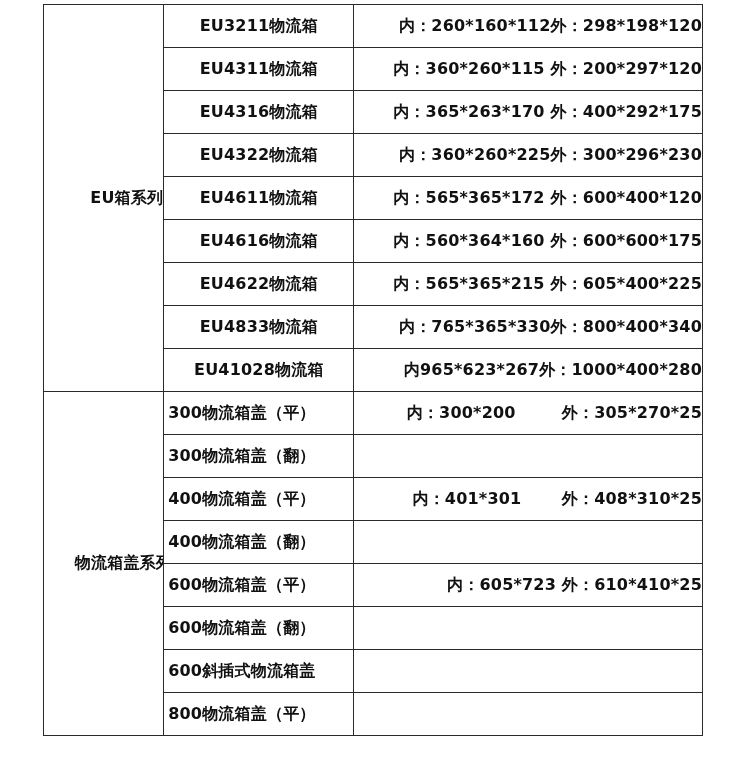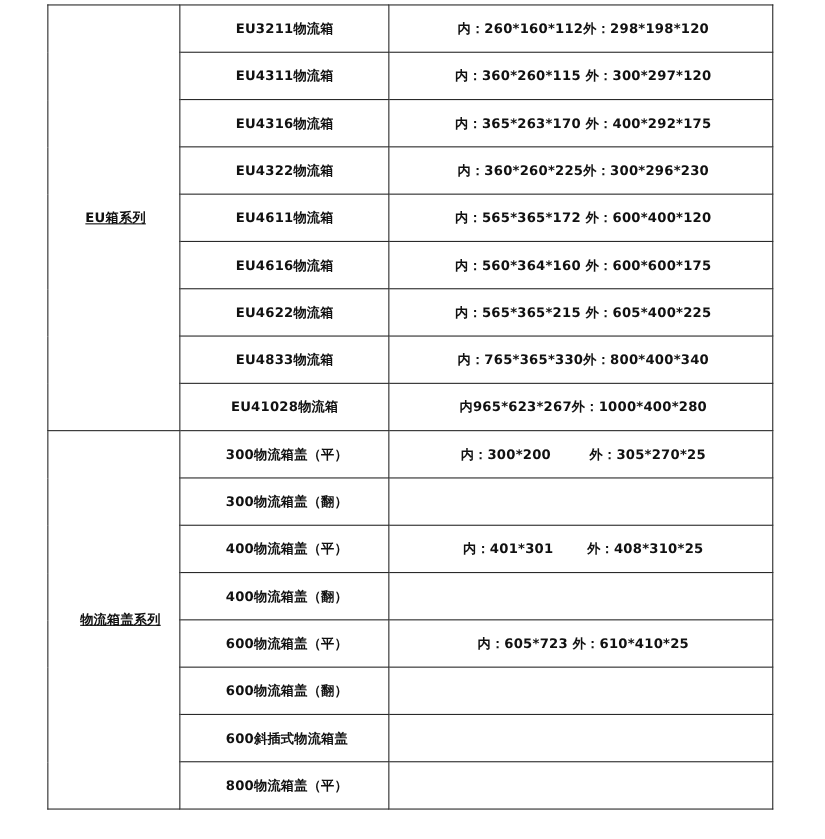--- a/index.html
+++ b/index.html
@@ -20,44 +20,43 @@
       left: 43px;
       top: 4px;
       border-collapse: collapse;
       table-layout: fixed;
       width: 660px;
     }
     .spec-table td {
       border: 1.5px solid #2a2a2a;
       height: 42px;
       padding: 0;
-      font-size: 12px;
+      font-size: 16px;
       font-weight: bold;
       white-space: nowrap;
       overflow: hidden;
       letter-spacing: 0.2px;
     }
     .col-series { width: 120px; }
     .col-model  { width: 190px; }
     .col-size   { width: 348px; }
     .series-cell {
-      text-align: center;
+      text-align: right;
       vertical-align: middle;
       padding-left: 3px !important;
-      text-decoration: underline;
     }
     .model-eu {
       text-align: center;
     }
     .model-lid {
-      text-align: center;
+      text-align: left;
       padding-left: 4px !important;
     }
     .size-cell {
-      text-align: center;
+      text-align: right;
       padding-left: 4px !important;
     }
     .series-lid-label {
       display: block;
       overflow: visible;
       white-space: nowrap;
       width: 125px;
       overflow: hidden;
     }
   </style>
@@ -72,21 +71,21 @@
   </colgroup>
   <tbody>
 
     <tr>
       <td class="series-cell" rowspan="9">EU箱系列</td>
       <td class="model-eu">EU3211物流箱</td>
       <td class="size-cell">内：260*160*112外：298*198*120</td>
     </tr>
     <tr>
       <td class="model-eu">EU4311物流箱</td>
-      <td class="size-cell">内：360*260*115  外：300*297*120</td>
+      <td class="size-cell">内：360*260*115  外：200*297*120</td>
     </tr>
     <tr>
       <td class="model-eu">EU4316物流箱</td>
       <td class="size-cell">内：365*263*170  外：400*292*175</td>
     </tr>
     <tr>
       <td class="model-eu">EU4322物流箱</td>
       <td class="size-cell">内：360*260*225外：300*296*230</td>
     </tr>
     <tr>

